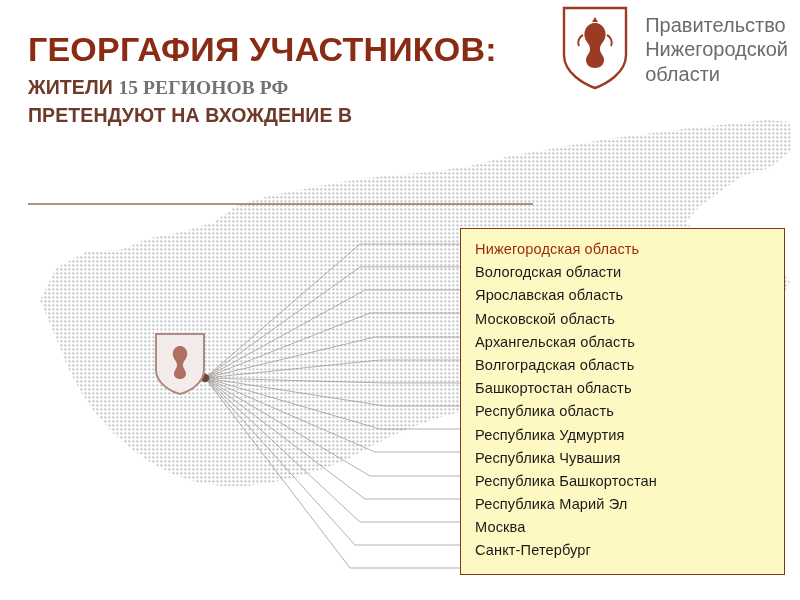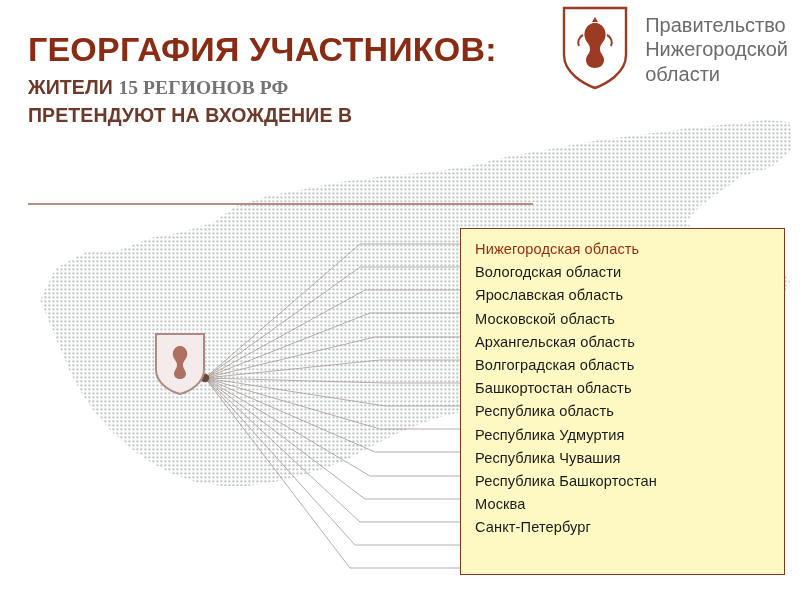--- a/index.html
+++ b/index.html
@@ -207,15 +207,16 @@
   <div class="region-item">Вологодская области</div>
   <div class="region-item">Ярославская область</div>
   <div class="region-item">Московской область</div>
   <div class="region-item">Архангельская область</div>
   <div class="region-item">Волгоградская область</div>
   <div class="region-item">Башкортостан область</div>
   <div class="region-item">Республика область</div>
   <div class="region-item">Республика Удмуртия</div>
   <div class="region-item">Республика Чувашия</div>
   <div class="region-item">Республика Башкортостан</div>
+  <div class="region-item">Республика Марий Эл</div>
   <div class="region-item">Москва</div>
   <div class="region-item">Санкт-Петербург</div>
 </div>
 
 </body></html>

